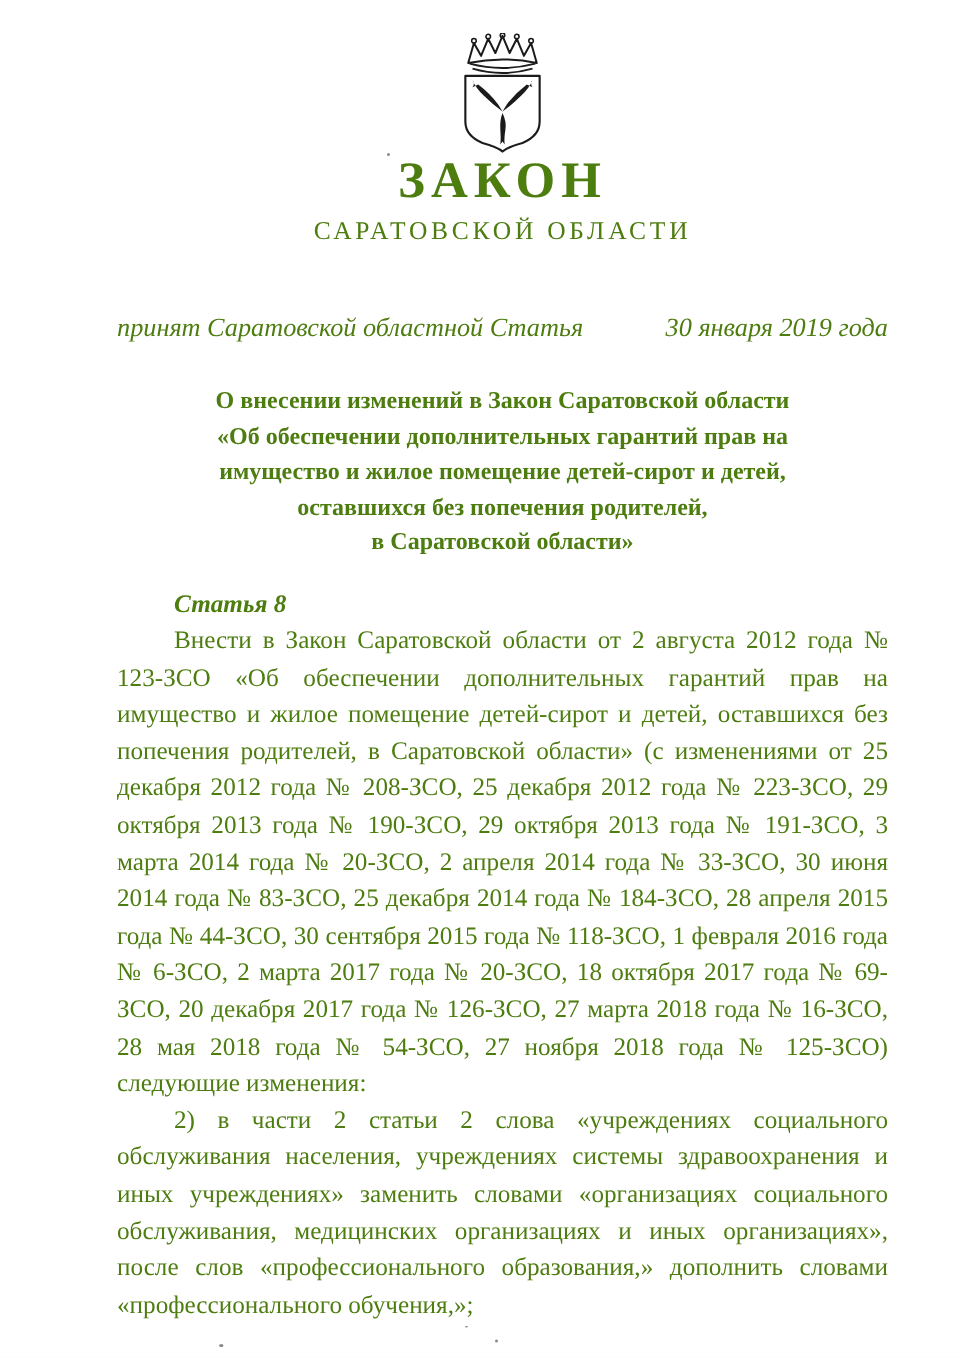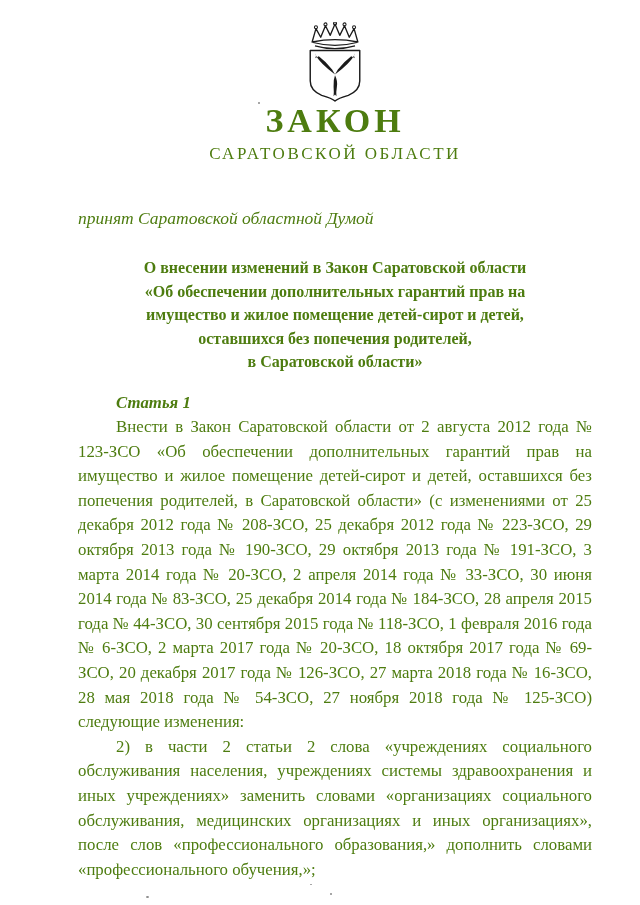--- a/index.html
+++ b/index.html
@@ -90,31 +90,32 @@
 
       <path d="M7,33 Q9,35 7,38 L11,36 Q19,42 25,50 L28,55 Q21,50 15,44 Q9,38 7,33 Z" fill="#1b1b1b"></path>
       <path d="M49,33 Q47,35 49,38 L45,36 Q37,42 31,50 L28,55 Q35,50 41,44 Q47,38 49,33 Z" fill="#1b1b1b"></path>
       <path d="M28,56 Q31,62 30,68 Q29,74 29.5,78 L28,76 L26.5,78 Q27,74 26.5,68 Q26,61 28,56 Z" fill="#1b1b1b"></path>
     </svg>
     <div class="law-word">ЗАКОН</div>
     <div class="law-region">САРАТОВСКОЙ ОБЛАСТИ</div>
   </header>
 
   <div class="adoption-row">
-    <span>принят Саратовской областной Думой</span>
+    <span>принят Саратовской областной Статья</span>
+    <span>30 января 2019 года</span>
   </div>
 
   <h1 class="doc-title">О внесении изменений в Закон Саратовской области
 «Об обеспечении дополнительных гарантий прав на
 имущество и жилое помещение детей-сирот и детей,
 оставшихся без попечения родителей,
 в Саратовской области»</h1>
 
   <main class="doc-body">
-    <p class="article-heading">Статья 1</p>
+    <p class="article-heading">Статья 8</p>
     <p class="para">Внести в Закон Саратовской области от 2 августа 2012 года № 123-ЗСО «Об обеспечении дополнительных гарантий прав на имущество и жилое помещение детей-сирот и детей, оставшихся без попечения родителей, в Саратовской области» (с изменениями от 25 декабря 2012 года № 208-ЗСО, 25 декабря 2012 года № 223-ЗСО, 29 октября 2013 года № 190-ЗСО, 29 октября 2013 года № 191-ЗСО, 3 марта 2014 года № 20-ЗСО, 2 апреля 2014 года № 33-ЗСО, 30 июня 2014 года № 83-ЗСО, 25 декабря 2014 года № 184-ЗСО, 28 апреля 2015 года № 44-ЗСО, 30 сентября 2015 года № 118-ЗСО, 1 февраля 2016 года № 6-ЗСО, 2 марта 2017 года № 20-ЗСО, 18 октября 2017 года № 69-ЗСО, 20 декабря 2017 года № 126-ЗСО, 27 марта 2018 года № 16-ЗСО, 28 мая 2018 года № 54-ЗСО, 27 ноября 2018 года № 125-ЗСО) следующие изменения:</p>
     <p class="para">2) в части 2 статьи 2 слова «учреждениях социального обслуживания населения, учреждениях системы здравоохранения и иных учреждениях» заменить словами «организациях социального обслуживания, медицинских организациях и иных организациях», после слов «профессионального образования,» дополнить словами «профессионального обучения,»;</p>
 
   </main>
 
   <div class="speck s1"></div>
   <div class="speck s2"></div>
   <div class="speck s3"></div>
   <div class="speck s4"></div>
 </div>

